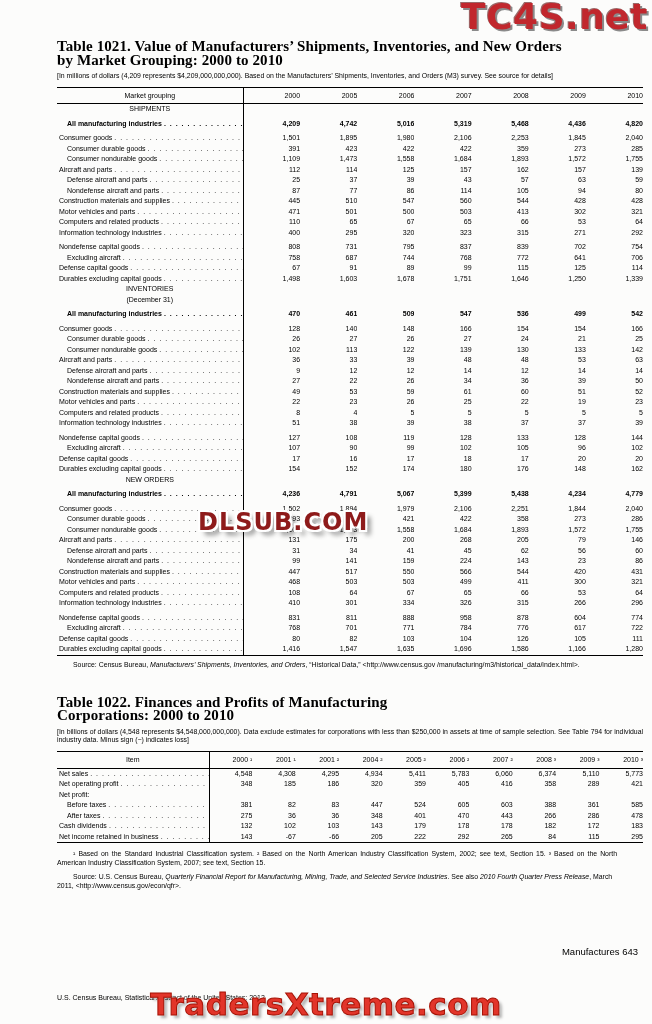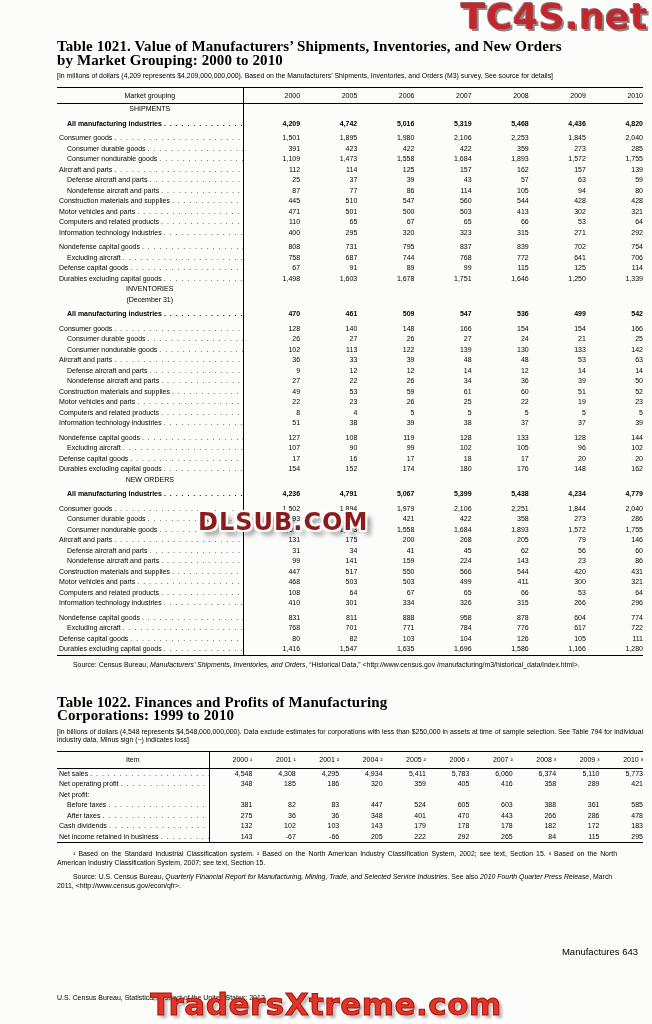--- a/index.html
+++ b/index.html
@@ -820,21 +820,21 @@
             <td class="num">1,586</td>
             <td class="num">1,166</td>
             <td class="num">1,280</td>
           </tr>
         </tbody>
     </table>
     <p class="src"><span>Source: Census Bureau, </span><i>Manufacturers’ Shipments, Inventories, and Orders</i><span>, “Historical Data,” &lt;http://www.census.gov /manufacturing/m3/historical_data/index.html&gt;.</span></p>
   </section>
 
   <section class="t1022">
-    <h2 class="ttl t1022-title">Table 1022. Finances and Profits of Manufacturing Corporations: 1999 to 2010</h2>
+    <h2 class="ttl t1022-title">Table 1022. Finances and Profits of Manufacturing Corporations: 2000 to 2010</h2>
     <p class="note">[In billions of dollars (4,548 represents $4,548,000,000,000). Data exclude estimates for corporations with less than $250,000 in assets at time of sample selection. See Table 794 for individual industry data. Minus sign (−) indicates loss]</p>
     <table class="grid">
       <thead>
           <tr>
             <th class="lab head">Item</th>
             <th class="num head">2000 ¹</th>
             <th class="num head">2001 ¹</th>
             <th class="num head">2001 ²</th>
             <th class="num head">2004 ²</th>
             <th class="num head">2005 ²</th>

